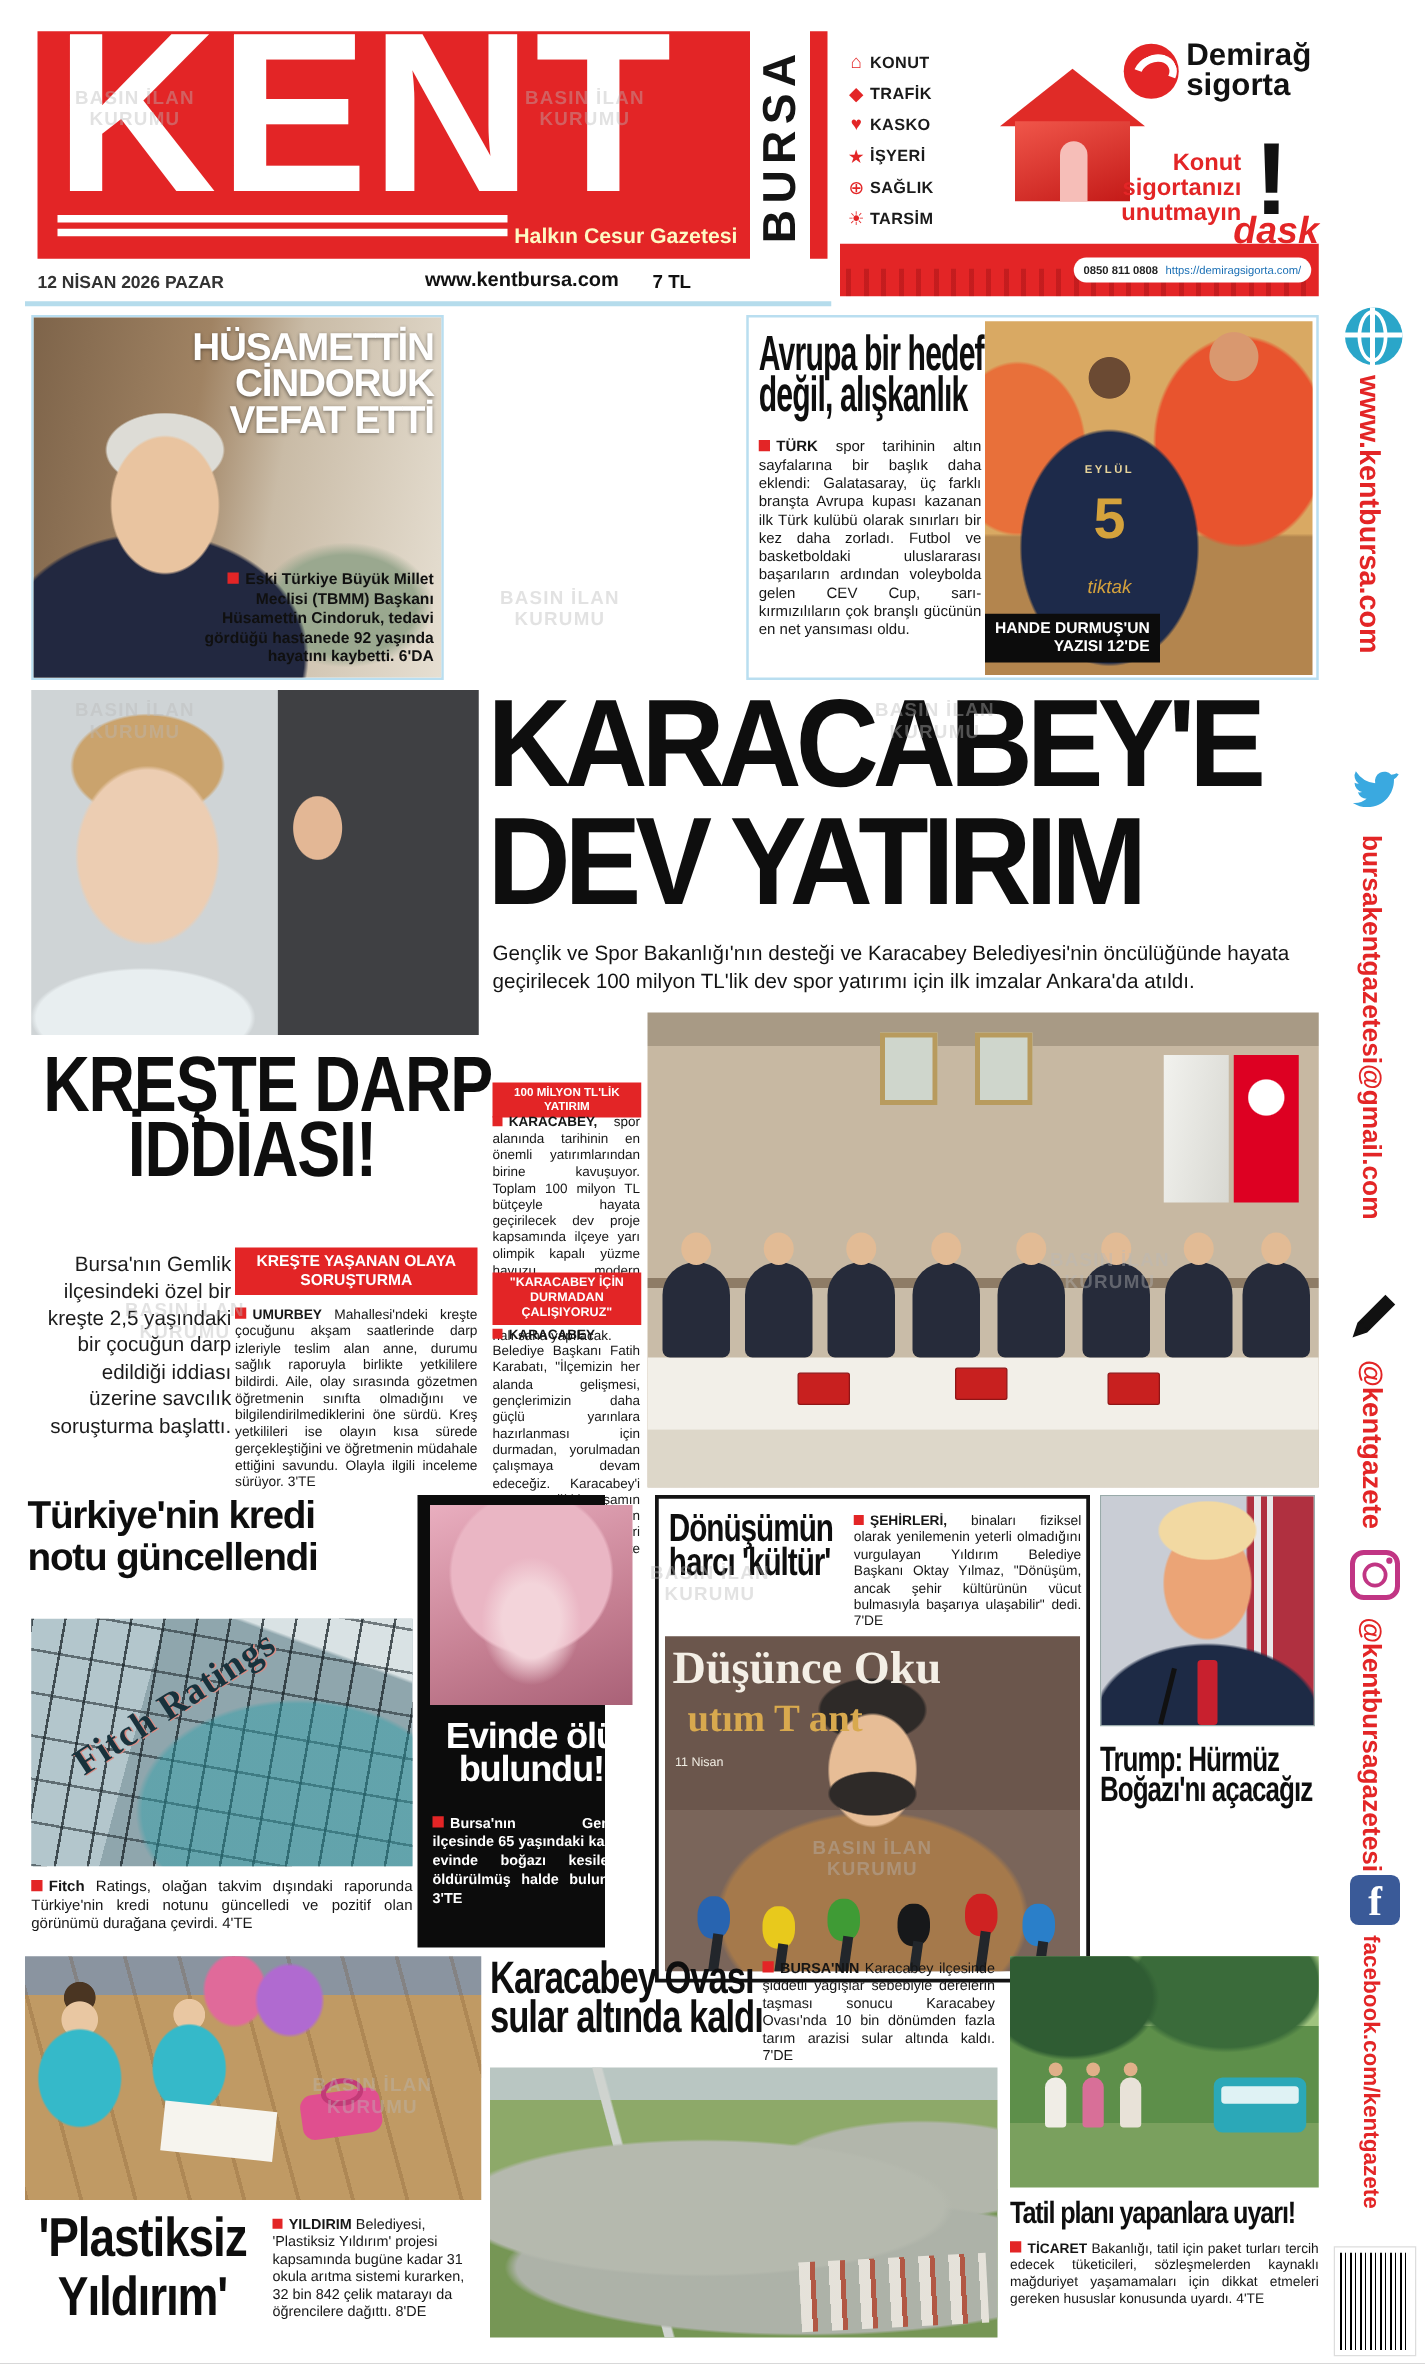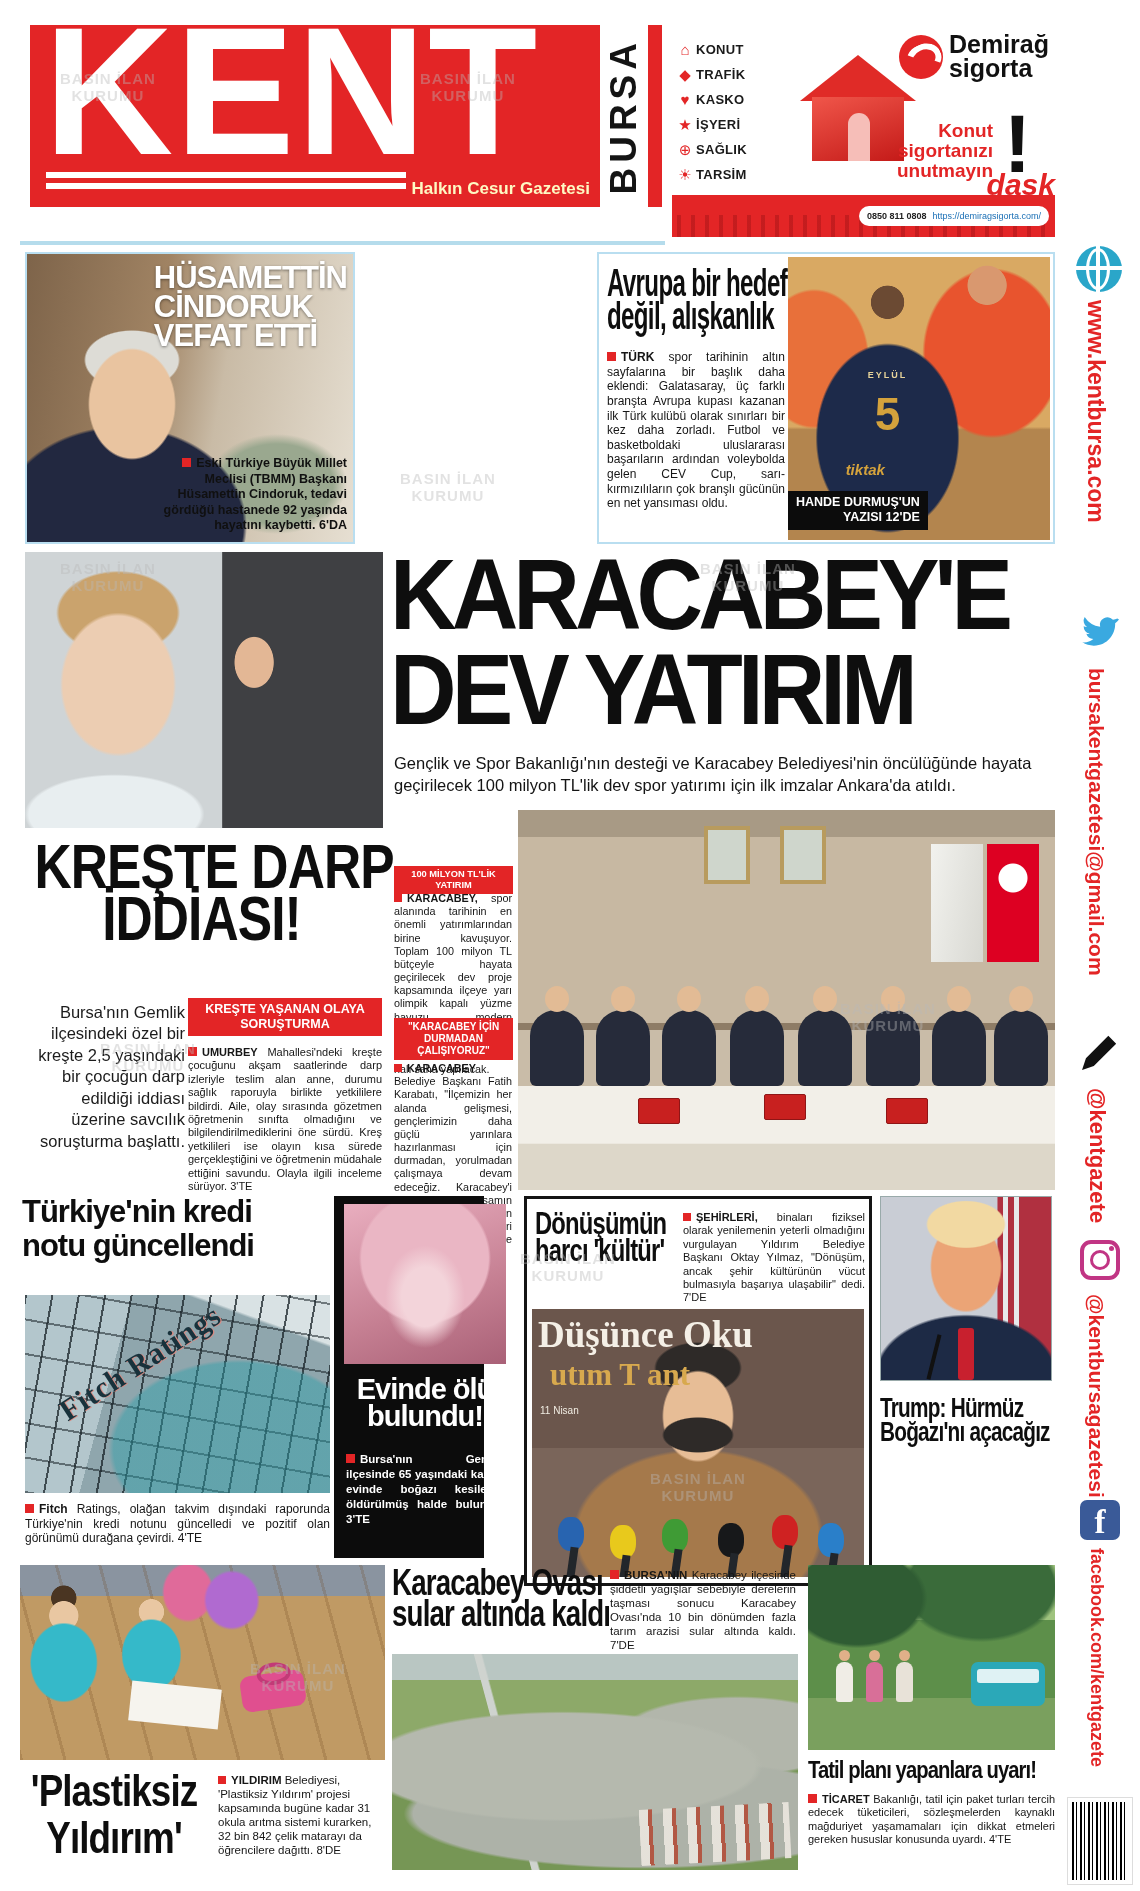--- a/index.html
+++ b/index.html
@@ -83,21 +83,21 @@
     linear-gradient(90deg,#2e7d3a,#79ba6e 40%,#9ccf8f 62%,#4f9e58)}
   .ph-vol{background:
     radial-gradient(circle 17px at 38% 16%,#6b4a33 0 96%,transparent 100%),
     radial-gradient(ellipse 72px 95px at 38% 64%,#1d2a4a 0 97%,transparent 100%),
     radial-gradient(circle 20px at 76% 10%,#d9986f 0 96%,transparent 100%),
     radial-gradient(ellipse 70px 85px at 78% 34%,#e8542e 0 96%,transparent 100%),
     radial-gradient(ellipse 55px 70px at 10% 36%,#e8703a 0 96%,transparent 100%),
     linear-gradient(180deg,#d9a963 0 60%,#b3854e 61% 100%)}
   .jname{position:absolute;left:24%;top:40%;width:28%;text-align:center;color:#e8d49a;font-size:9px;font-weight:bold;letter-spacing:2px}
   .jno{position:absolute;left:24%;top:46%;width:28%;text-align:center;color:#d4a23c;font-size:46px;font-weight:bold}
-  .jbrand{position:absolute;left:22%;top:72%;width:32%;color:#d4a23c;font-size:15px;font-weight:bold;font-style:italic}
+  .jbrand{position:absolute;left:22%;top:72%;width:32%;text-align:center;color:#d4a23c;font-size:15px;font-weight:normal;font-style:italic}
   .capbox{position:absolute;left:0;bottom:10px;background:#0c0c0c;color:#fff;font-weight:bold;font-size:12.5px;padding:4px 8px;text-align:right;line-height:1.25}
   .ph-kres{background:
     radial-gradient(ellipse 20px 26px at 64% 40%,#e3b795 0 96%,transparent 100%),
     radial-gradient(ellipse 58px 72px at 26% 48%,#eccdb2 0 95%,transparent 100%),
     radial-gradient(ellipse 62px 42px at 26% 22%,#caa36d 0 95%,transparent 100%),
     radial-gradient(ellipse 90px 40px at 25% 95%,#e8eef0 0 95%,transparent 100%),
     linear-gradient(90deg,#cfd4d6 0 55%,#3f4043 55.2% 100%)}
   .ph-sign{background:linear-gradient(180deg,#a89a85 0 7%,#c7b8a2 7% 56%,#8e7c66 56% 58%,#c9bca8 58% 100%)}
   .s-table{position:absolute;left:0;right:0;bottom:0;height:104px;background:linear-gradient(180deg,#f2efe8 0 55%,#ddd7c9 56% 100%)}
   .person{position:absolute;bottom:104px;width:54px;height:76px;background:#262b3a;border-radius:26px 26px 6px 6px}
@@ -193,20 +193,25 @@
 
   <div class="abs mast">
     <div class="kent">KENT</div>
     <div class="mast-rule"></div>
     <div class="slogan">Halkın Cesur Gazetesi</div>
   </div>
   <div class="abs bursa-wrap">
     <span class="bursa">BURSA</span>
   </div>
   <div class="abs redbar"></div>
+  <div class="abs daterow">
+    <span class="d-date">12 NİSAN 2026 PAZAR</span>
+    <span class="d-site">www.kentbursa.com</span>
+    <span class="d-price">7 TL</span>
+  </div>
   <div class="abs tealrule"></div>
 
   <div class="abs ad">
     <div class="ad-list">
       <div class="ad-row">
           <span class="ad-ic">⌂</span>
           <span class="ad-lb">KONUT</span>
         </div>
       <div class="ad-row">
           <span class="ad-ic">◆</span>
@@ -271,21 +276,21 @@
     </svg>
   <span class="vt" style="left:1084px;top:1088px;font-size:22px">@kentgazete</span>
   <div class="igic"></div>
   <span class="vt" style="left:1084px;top:1294px;font-size:21px">@kentbursagazetesi</span>
   <div class="fbic"></div>
   <span class="vt" style="left:1086px;top:1548px;font-size:18px">facebook.com/kentgazete</span>
   <div class="barcode"></div>
 
   <div class="abs bbox" style="left:25px;top:252px;width:330px;height:292px">
     <div class="photo ph-cind" style="inset:0"></div>
-    <div class="abs" style="right:6px;top:10px;">
+    <div class="abs" style="right:6px;top:10px;text-align:right">
       <div class="hx hxw" style="font-size:31px">HÜSAMETTİN</div>
       <div class="hx hxw" style="font-size:31px">CİNDORUK</div>
       <div class="hx hxw" style="font-size:31px">VEFAT ETTİ</div>
     </div>
     <p class="abs" style="right:6px;bottom:8px;width:208px;text-align:right;font-size:12.5px;font-weight:bold;line-height:1.25;color:#101010"><span class="bul"></span><b>Eski</b> <span>Türkiye Büyük Millet Meclisi (TBMM) Başkanı Hüsamettin Cindoruk, tedavi gördüğü hastanede 92 yaşında hayatını kaybetti. 6'DA</span></p>
   </div>
 
 
   <div class="abs bbox" style="left:597px;top:252px;width:458px;height:292px">
     <div class="abs" style="left:8px;top:10px">

